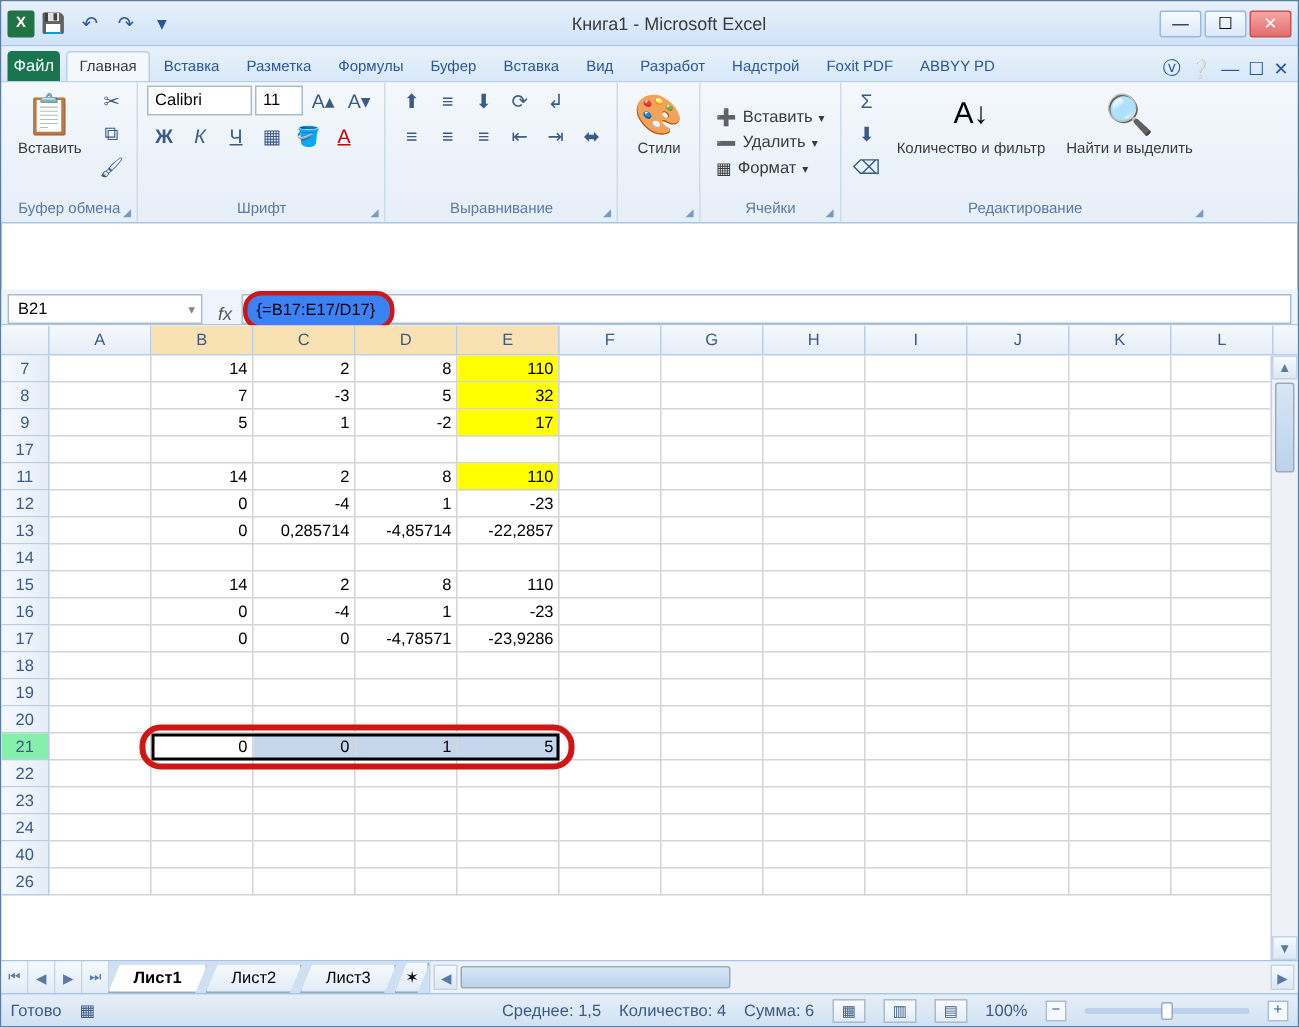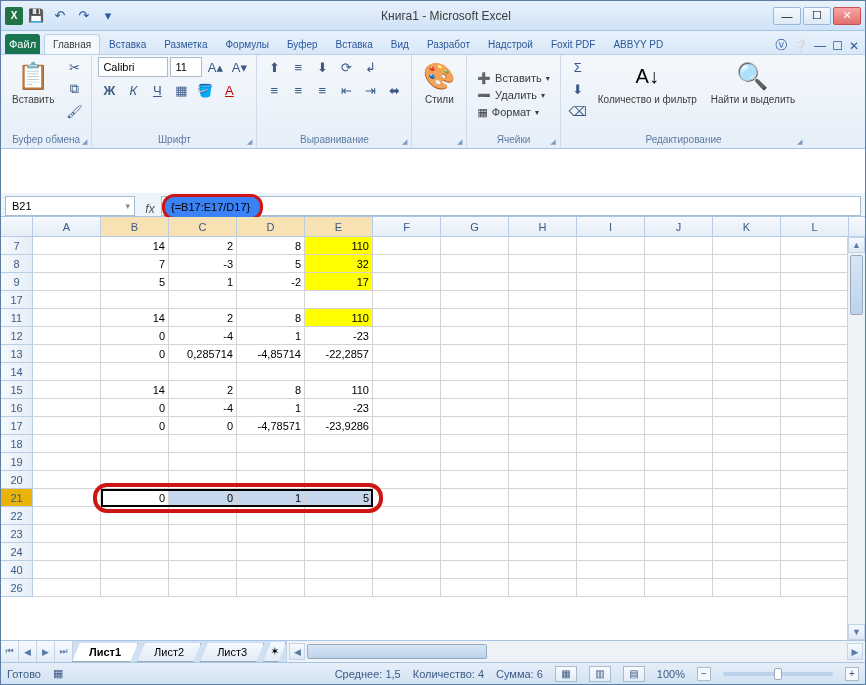--- a/index.html
+++ b/index.html
@@ -51,21 +51,21 @@
 
 
 .grid-area { flex:1; display:flex; flex-direction:column; background:#fff; overflow:hidden; position:relative; }
 .col-headers { display:flex; height:20px; background:linear-gradient(#f6f9fd,#e5edf7); border-bottom:1px solid #b9cde5; }
 .corner { width:32px; border-right:1px solid #b9cde5; background:linear-gradient(#f6f9fd,#e5edf7); }
 .col-h { width:68px; border-right:1px solid #b9cde5; display:flex; align-items:center; justify-content:center; font-size:11px; color:#3b5a85; cursor:pointer; }
 .col-h.sel { background:#f8e2b4; }
 .grid-body { flex:1; overflow:hidden; }
 .row { display:flex; height:18px; }
 .row-h { width:32px; border-right:1px solid #b9cde5; border-bottom:1px solid #b9cde5; background:linear-gradient(90deg,#f6f9fd,#e5edf7); display:flex; align-items:center; justify-content:center; font-size:11px; color:#3b5a85; cursor:pointer; }
-.row-h.sel { background:#eab308; }
+.row-h.sel { background:#86efac; }
 .cell { width:68px; height:18px; border-right:1px solid #d4d4d4; border-bottom:1px solid #d4d4d4; font-size:11px; padding:0 3px; display:flex; align-items:center; justify-content:flex-end; cursor:cell; }
 .cell.yellow { background:#ffff00; }
 .cell.sel { background:#c6d6ec; }
 .cell.active { background:#fff; outline: 0; }
 .selection-border { position:absolute; border:2px solid #000; pointer-events:none; }
 .red-oval { position:absolute; border:4px solid #d01515; border-radius:14px; pointer-events:none; }
 
 
 .vscroll { position:absolute; right:0; top:20px; bottom:0; width:18px; background:#eef2f7; border-left:1px solid #c4d3e6; }
 .vscroll .thumb { position:absolute; left:2px; right:2px; top:18px; height:60px; background:linear-gradient(#d8e6f5,#bcd2ec); border:1px solid #9ab; border-radius:2px; }

